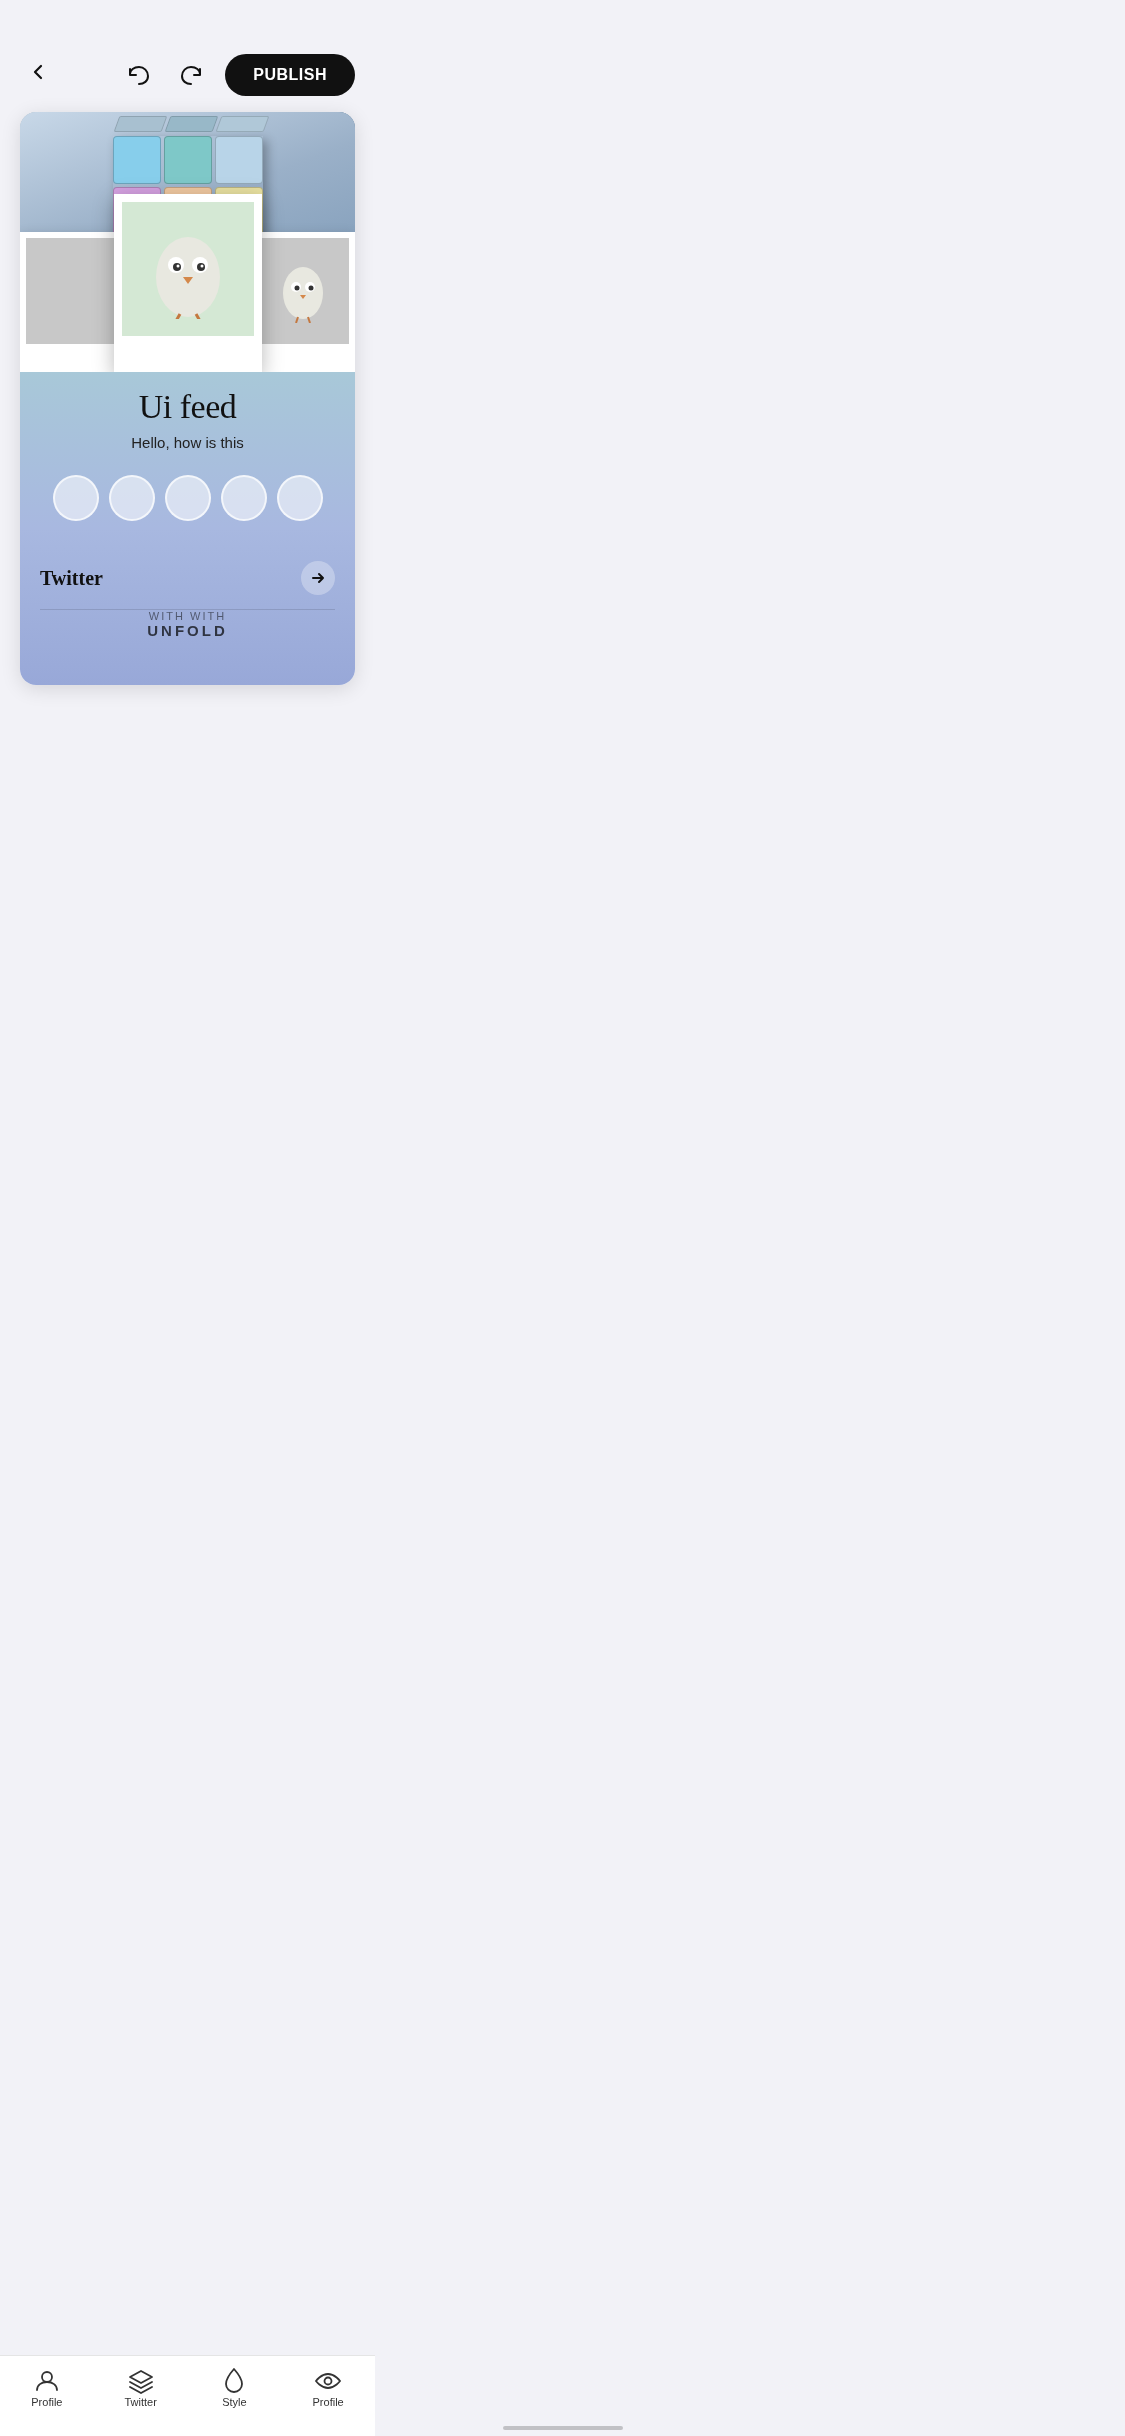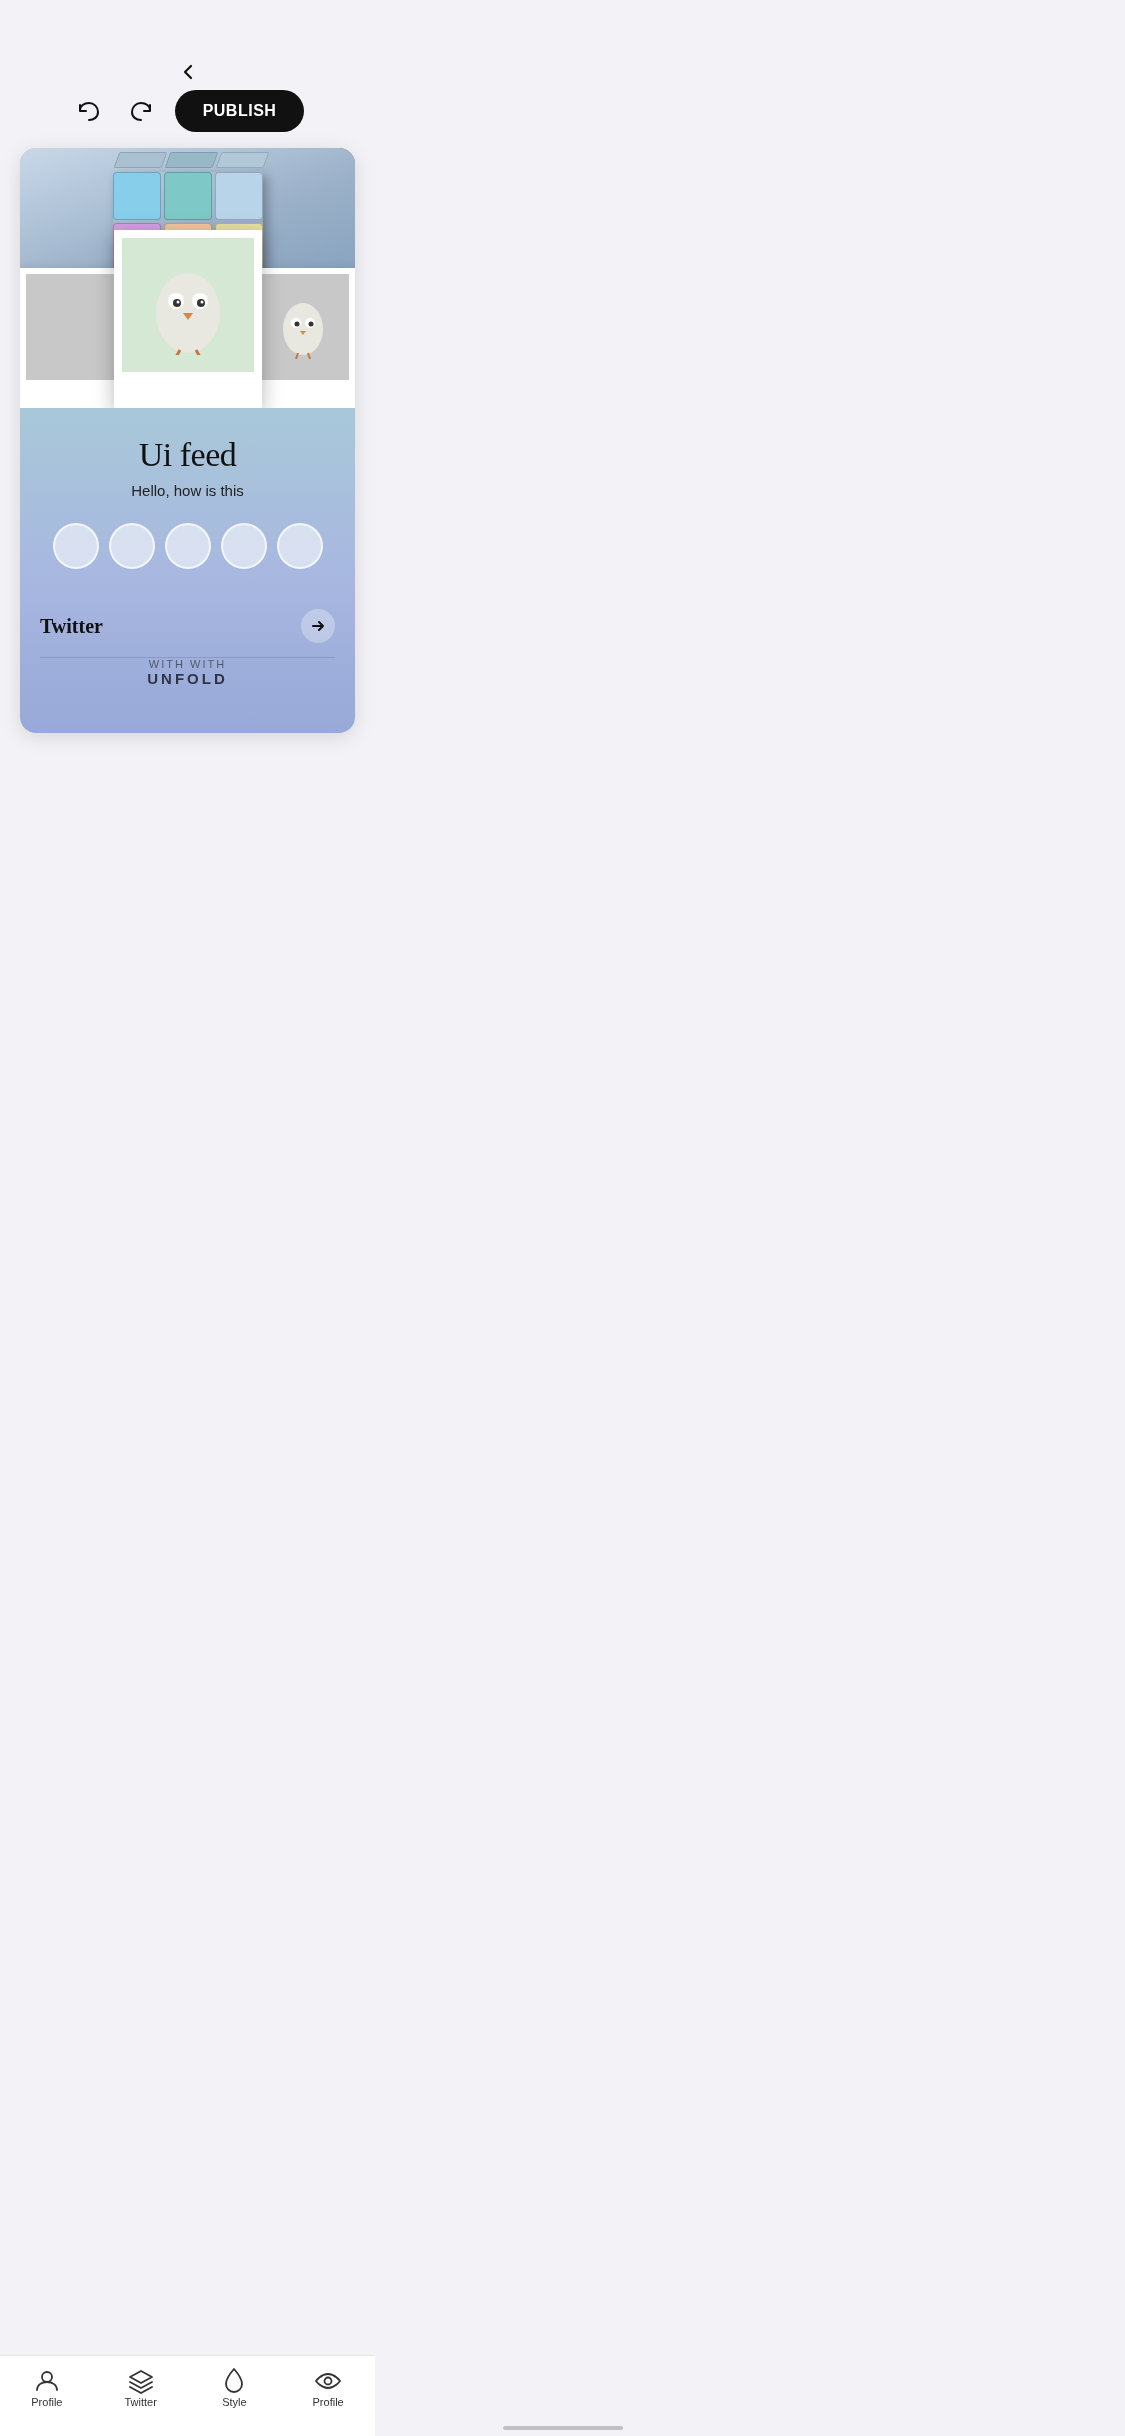--- a/index.html
+++ b/index.html
@@ -10,25 +10,24 @@
       min-height: 812px;
       background: #f2f2f7;
       font-family: -apple-system, BlinkMacSystemFont, 'Helvetica Neue', Arial, sans-serif;
       overflow-x: hidden;
       position: relative;
     }
 
     
     .top-bar {
       display: flex;
-      align-items: center;
+      align-items: flex-start;
       justify-content: space-between;
       padding: 54px 20px 16px;
       background: #f2f2f7;
-      flex-direction: column;
     }
 
     .top-bar-left {
       display: flex;
       align-items: center;
     }
 
     .top-bar-center {
       display: flex;
       align-items: center;
@@ -82,21 +81,21 @@
       top: 0; left: 0;
       
       display: flex;
       align-items: center;
       justify-content: center;
     }
 
     
     .gradient-section {
       background: linear-gradient(180deg, #a8c8d8 0%, #a8b8e0 50%, #98a8d8 100%);
-      padding: 28px 20px 30px;
+      padding: 16px 20px 30px;
     }
 
     .profile-title {
       text-align: center;
       font-size: 34px;
       font-weight: 500;
       font-family: Georgia, 'Times New Roman', serif;
       color: #111;
       margin-bottom: 8px;
       letter-spacing: -0.5px;

